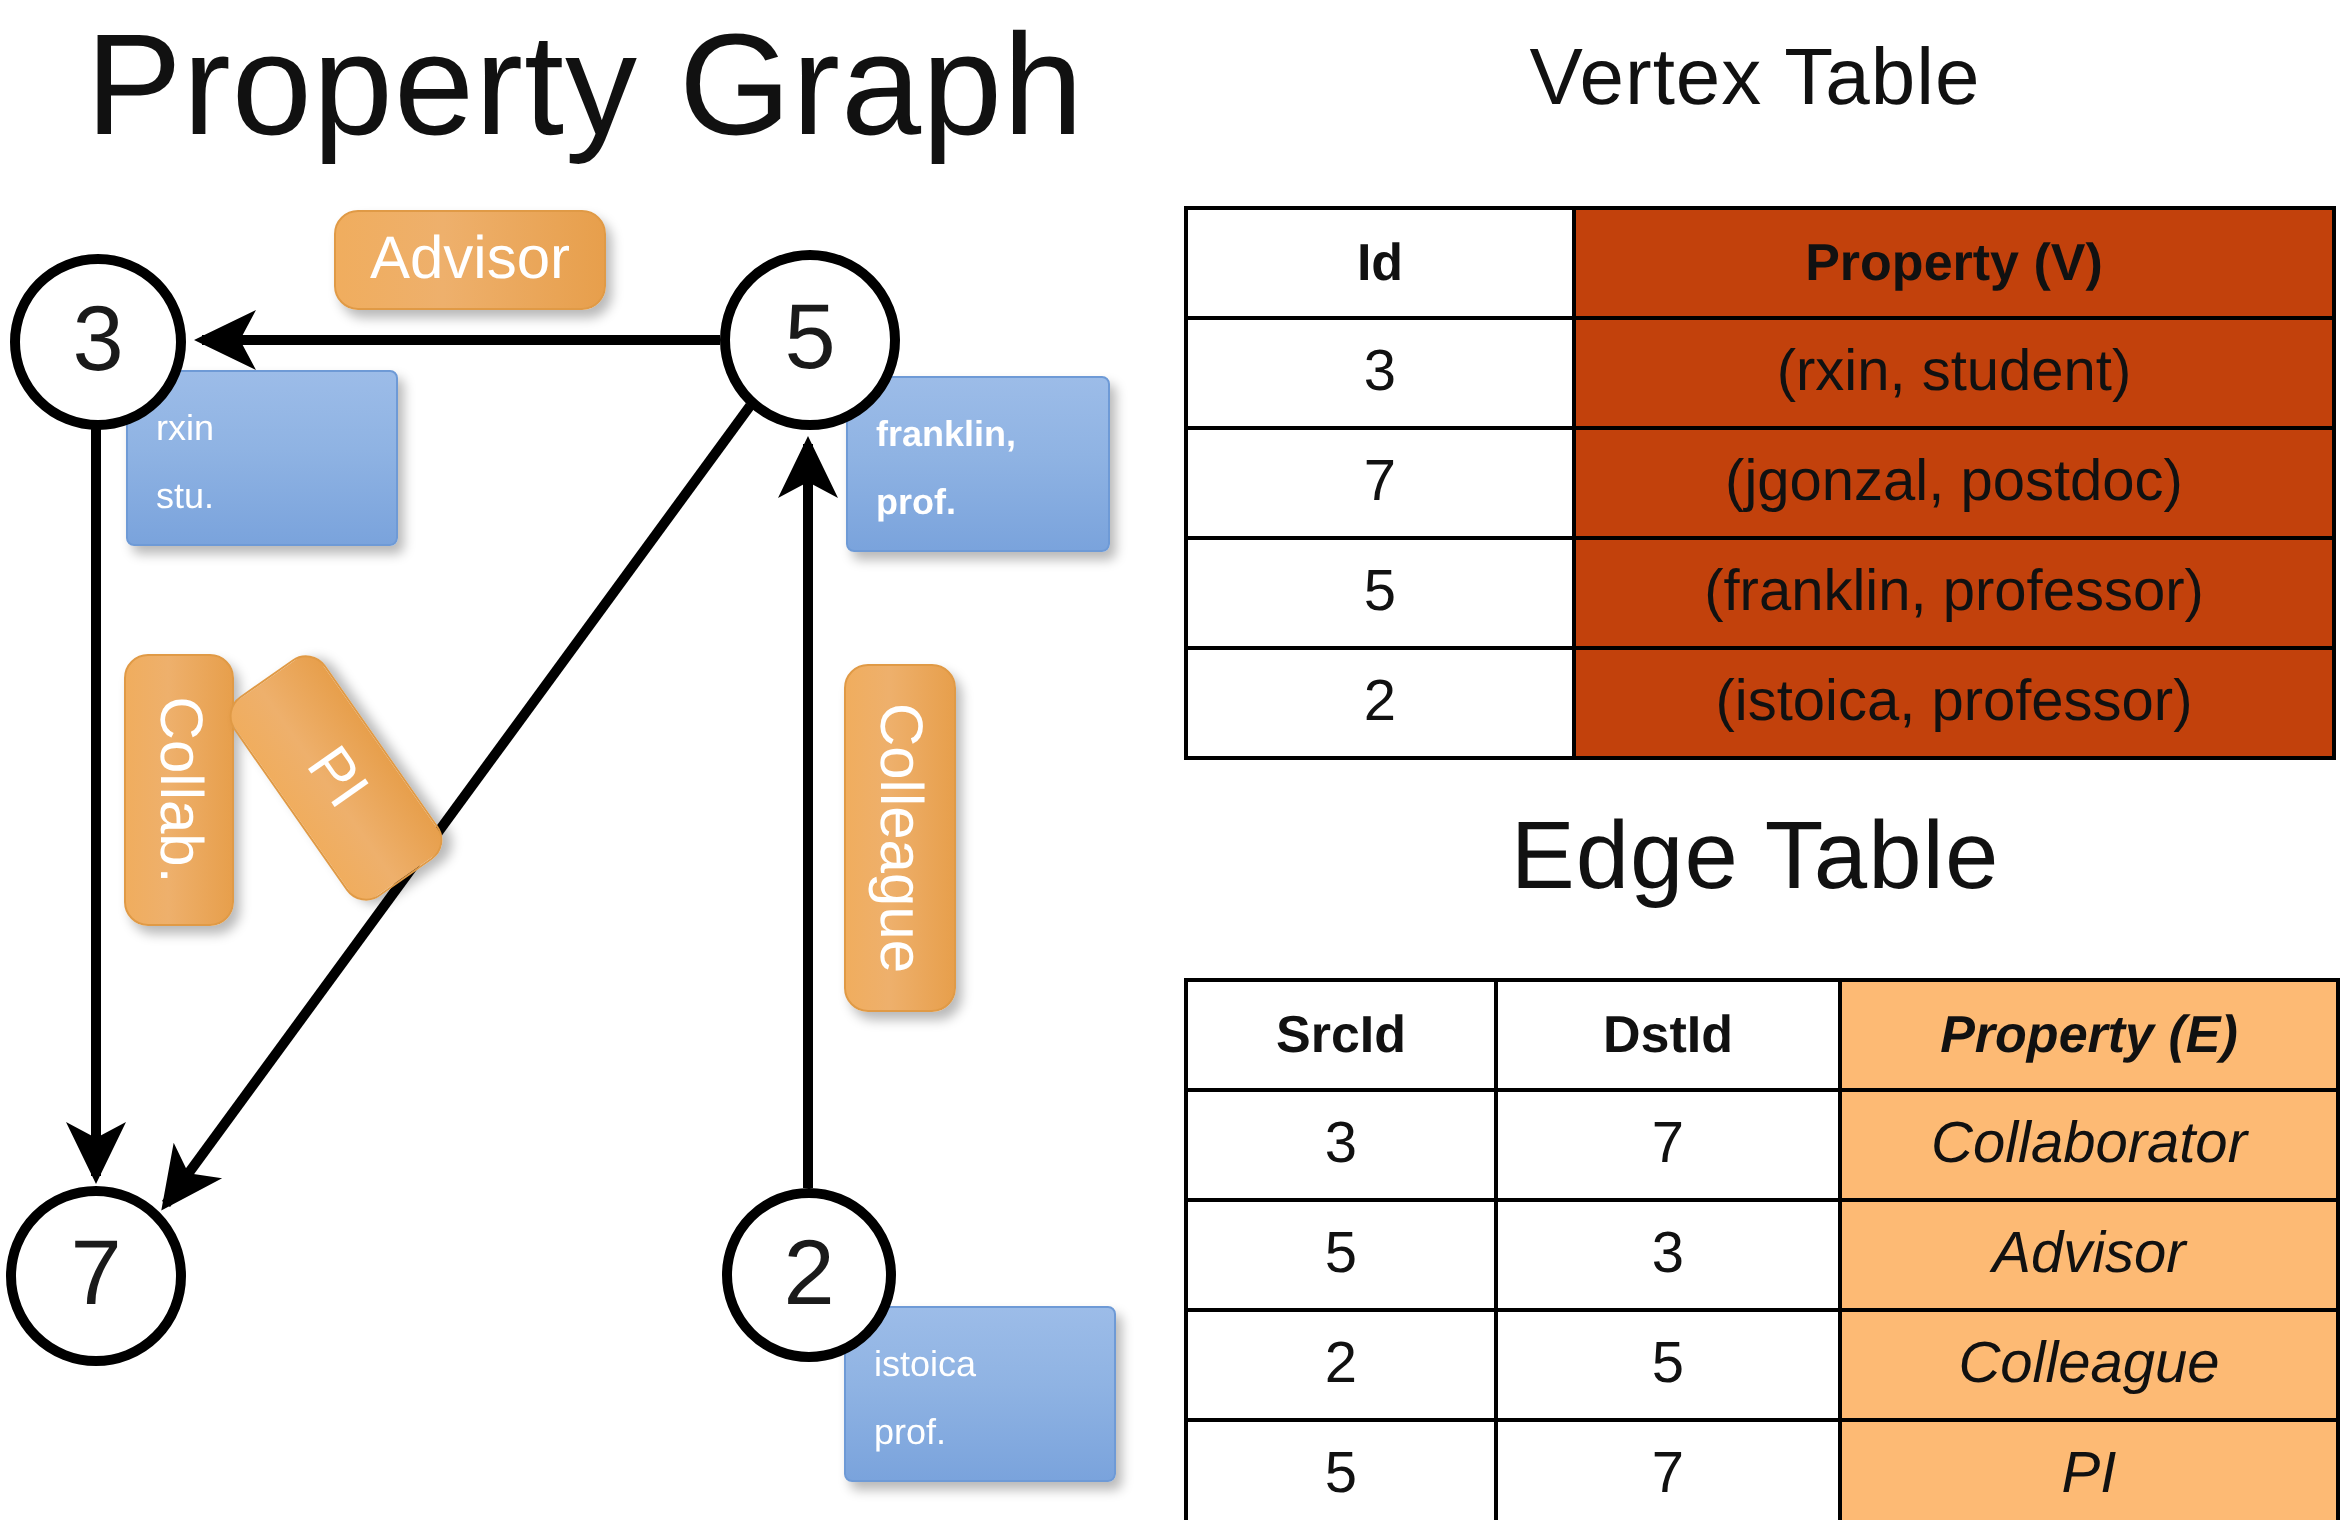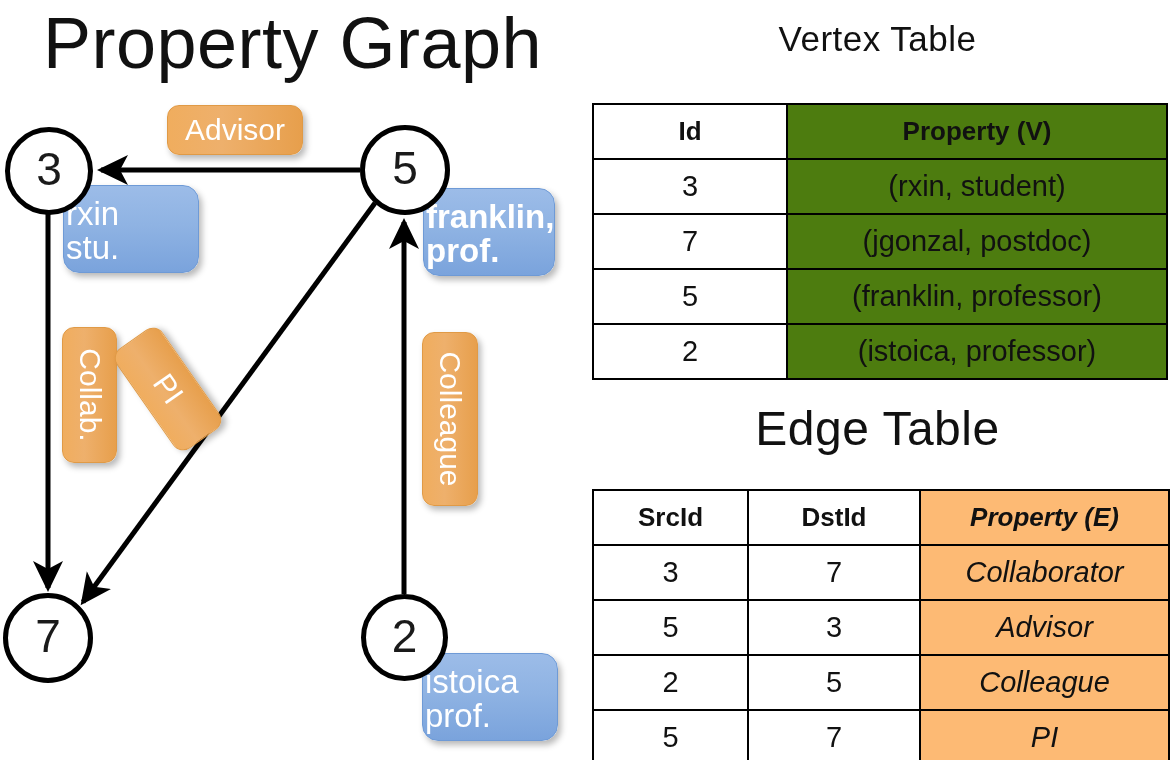--- a/index.html
+++ b/index.html
@@ -10,43 +10,43 @@
   }
   .stage{position:absolute;left:0;top:0;width:1170px;height:760px;}
 
   
   .title{
     position:absolute;text-align:center;white-space:nowrap;
     font-weight:300;letter-spacing:.5px;color:#111;
     font-family:"Liberation Sans","DejaVu Sans",sans-serif;
   }
   #title-graph{left:0;top:14px;width:585px;font-size:72px;line-height:58px;}
-  #title-vertex{left:585px;top:10px;width:585px;font-size:35px;line-height:58px;}
+  #title-vertex{left:585px;top:10px;width:585px;font-size:40px;line-height:58px;}
   #title-edge{left:585px;top:400px;width:585px;font-size:48px;line-height:58px;}
 
   
   #graph-svg{position:absolute;left:0;top:0;width:585px;height:760px;}
 
   
   .node{
     position:absolute;border:5px solid #000;border-radius:50%;
     background:#fff;box-sizing:border-box;
     display:flex;align-items:center;justify-content:center;
     font-size:46px;font-weight:300;color:#1a1a1a;
   }
   .node span{transform:translateY(-2px);}
 
   
   .vbox{
-    position:absolute;border-radius:16px;box-sizing:border-box;
+    position:absolute;border-radius:4px;box-sizing:border-box;
     background:linear-gradient(180deg,#9cbce8 0%,#8fb3e3 45%,#7aa3dc 100%);
     border:1px solid #6e9ad6;
     box-shadow:3px 4px 6px rgba(0,0,0,.28);
-    color:#fff;font-size:33px;line-height:34px;font-weight:300;
-    padding:11px 0 0 2px;
+    color:#fff;font-size:18px;line-height:34px;font-weight:300;
+    padding:11px 0 0 14px;
   }
 
   
   .ebox{
     position:absolute;border-radius:12px;box-sizing:border-box;
     background:linear-gradient(90deg,#f0ad5e 0%,#eeb06c 40%,#e79f4c 100%);
     border:1px solid #e09a46;
     box-shadow:3px 4px 6px rgba(0,0,0,.28);
     color:#fff;font-weight:300;
     display:flex;align-items:center;justify-content:center;
@@ -62,21 +62,21 @@
 
   
   .tbl{position:absolute;border-collapse:collapse;table-layout:fixed;}
   .tbl td,.tbl th{
     border:2px solid #000;text-align:center;font-weight:300;
     font-size:29px;color:#111;height:53px;padding:0;
     font-family:"Liberation Sans","DejaVu Sans",sans-serif;
   }
   .tbl th{font-weight:700;font-size:26px;}
   .hdr-id{background:#fff;}
-  .prop-v{background:#4d7c0f;}
+  .prop-v{background:#c2410c;}
   .prop-e{background:#fdba74;font-style:italic;}
   .outer-left{border-left:4px solid #000;}
   .outer-right{border-right:4px solid #000;}
   .outer-top{border-top:4px solid #000;}
   .outer-bot{border-bottom:4px solid #000;}
   .thickcol{border-left:4px solid #000;}
 
   #vertex-table{left:592px;top:103px;width:570px;}
   #edge-table{left:592px;top:489px;width:570px;}
 </style>

